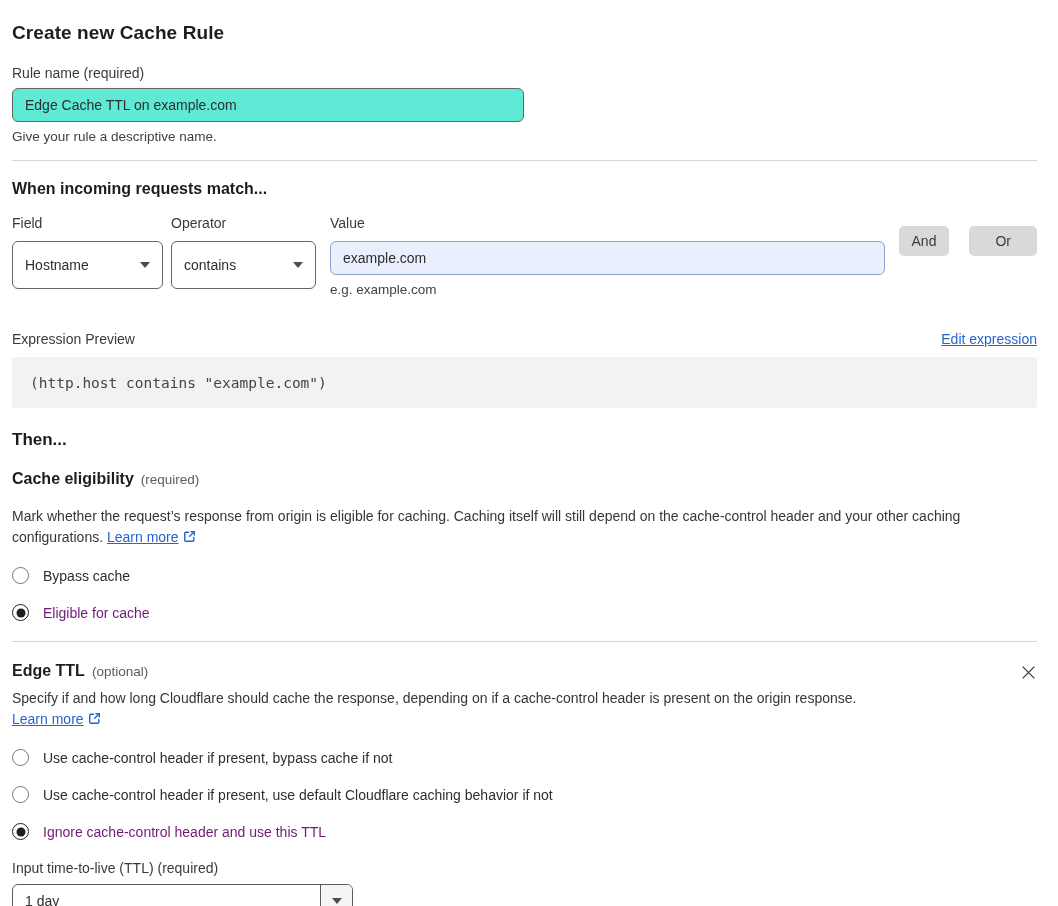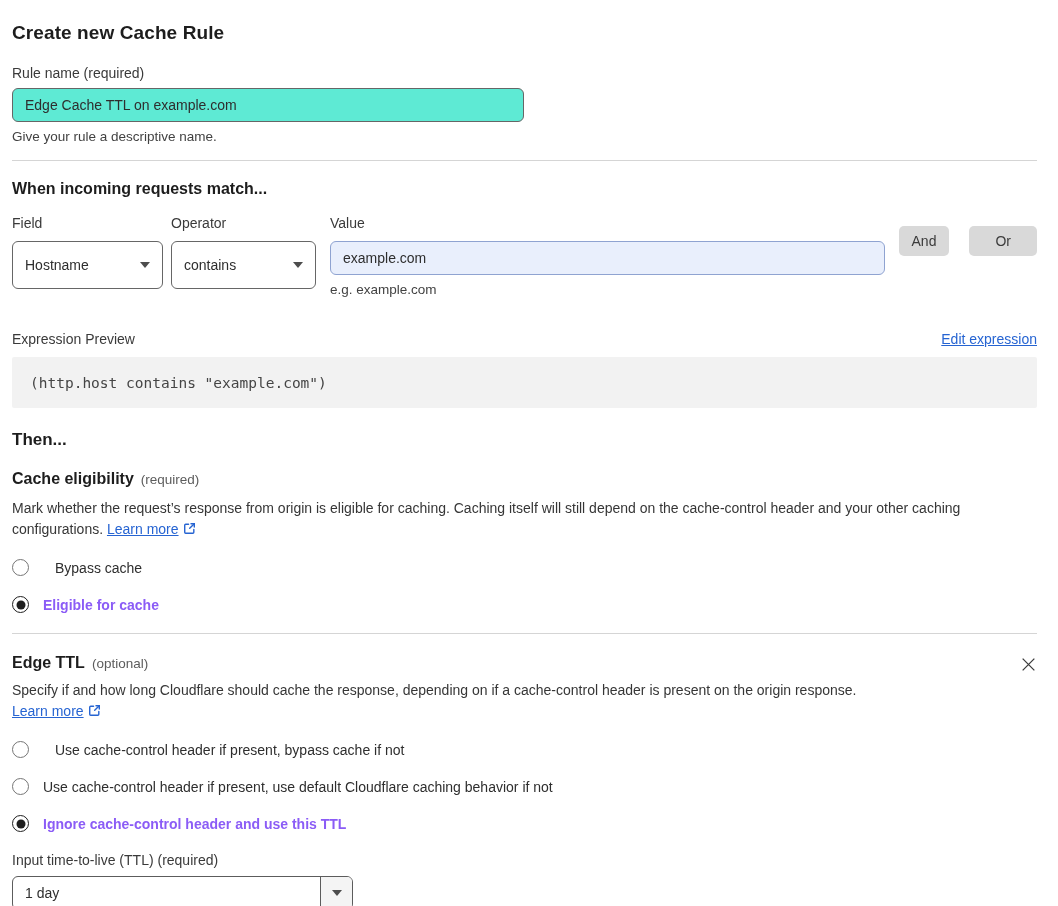--- a/index.html
+++ b/index.html
@@ -67,37 +67,37 @@
     font-family: "DejaVu Sans Mono", "Liberation Mono", monospace;
     font-size: 14.5px; color: #454545;
   }
 
   h2.then-heading { font-size: 17px; font-weight: 700; color: #1d1d1d; margin-top: 22px; }
 
   .subsection-header { margin-top: 20px; display: flex; align-items: baseline; position: relative; }
   .subsection-title { font-size: 16px; font-weight: 700; color: #1d1d1d; }
   .qualifier { font-size: 13.5px; color: #5c5c5c; margin-left: 7px; }
 
-  p.desc { font-size: 14px; line-height: 21px; color: #363636; margin-top: 10px; }
+  p.desc { font-size: 14px; line-height: 21px; color: #363636; margin-top: 18px; }
   p.desc.edge { margin-top: 8px; max-width: 845px; }
   .ext-icon { display: inline-block; vertical-align: -2px; margin-left: 3px; }
 
   .radio-row { display: flex; align-items: center; margin-top: 20px; cursor: pointer; }
-  .radio-row.first { margin-top: 17px; gap: 12px; }
+  .radio-row.first { margin-top: 17px; }
   .radio-circle {
     width: 17px; height: 17px; border-radius: 50%; border: 1.5px solid #767676;
     flex: 0 0 auto; position: relative; background: #fff;
   }
   .radio-row.checked .radio-circle { border-color: #1f1f1f; }
   .radio-row.checked .radio-circle::after {
     content: ""; position: absolute; left: 50%; top: 50%; transform: translate(-50%,-50%);
     width: 9px; height: 9px; border-radius: 50%; background: #1f1f1f;
   }
   .radio-label { font-size: 14px; color: #2e2e2e; margin-left: 14px; }
-  .radio-row.checked .radio-label { font-weight: 700; color: #8b5cf6; }
+  .radio-row.checked .radio-label { font-weight: 400; color: #701a75; }
 
   .close-button { position: absolute; right: 0; top: 2px; width: 18px; height: 18px; background: none; border: none; cursor: pointer; padding: 0; }
 
   .ttl-block { margin-top: 20px; }
   .ttl-combo {
     margin-top: 8px; width: 341px; height: 34px; border: 1px solid #5c5c5c; border-radius: 6px;
     display: flex; overflow: hidden; background: #fff; cursor: pointer;
   }
   .ttl-value { flex: 1; display: flex; align-items: center; padding: 0 12px; font-size: 14px; color: #2e2e2e; }
   .ttl-arrow { width: 32px; border-left: 1px solid #5c5c5c; background: #f4f4f4; display: flex; align-items: center; justify-content: center; }

